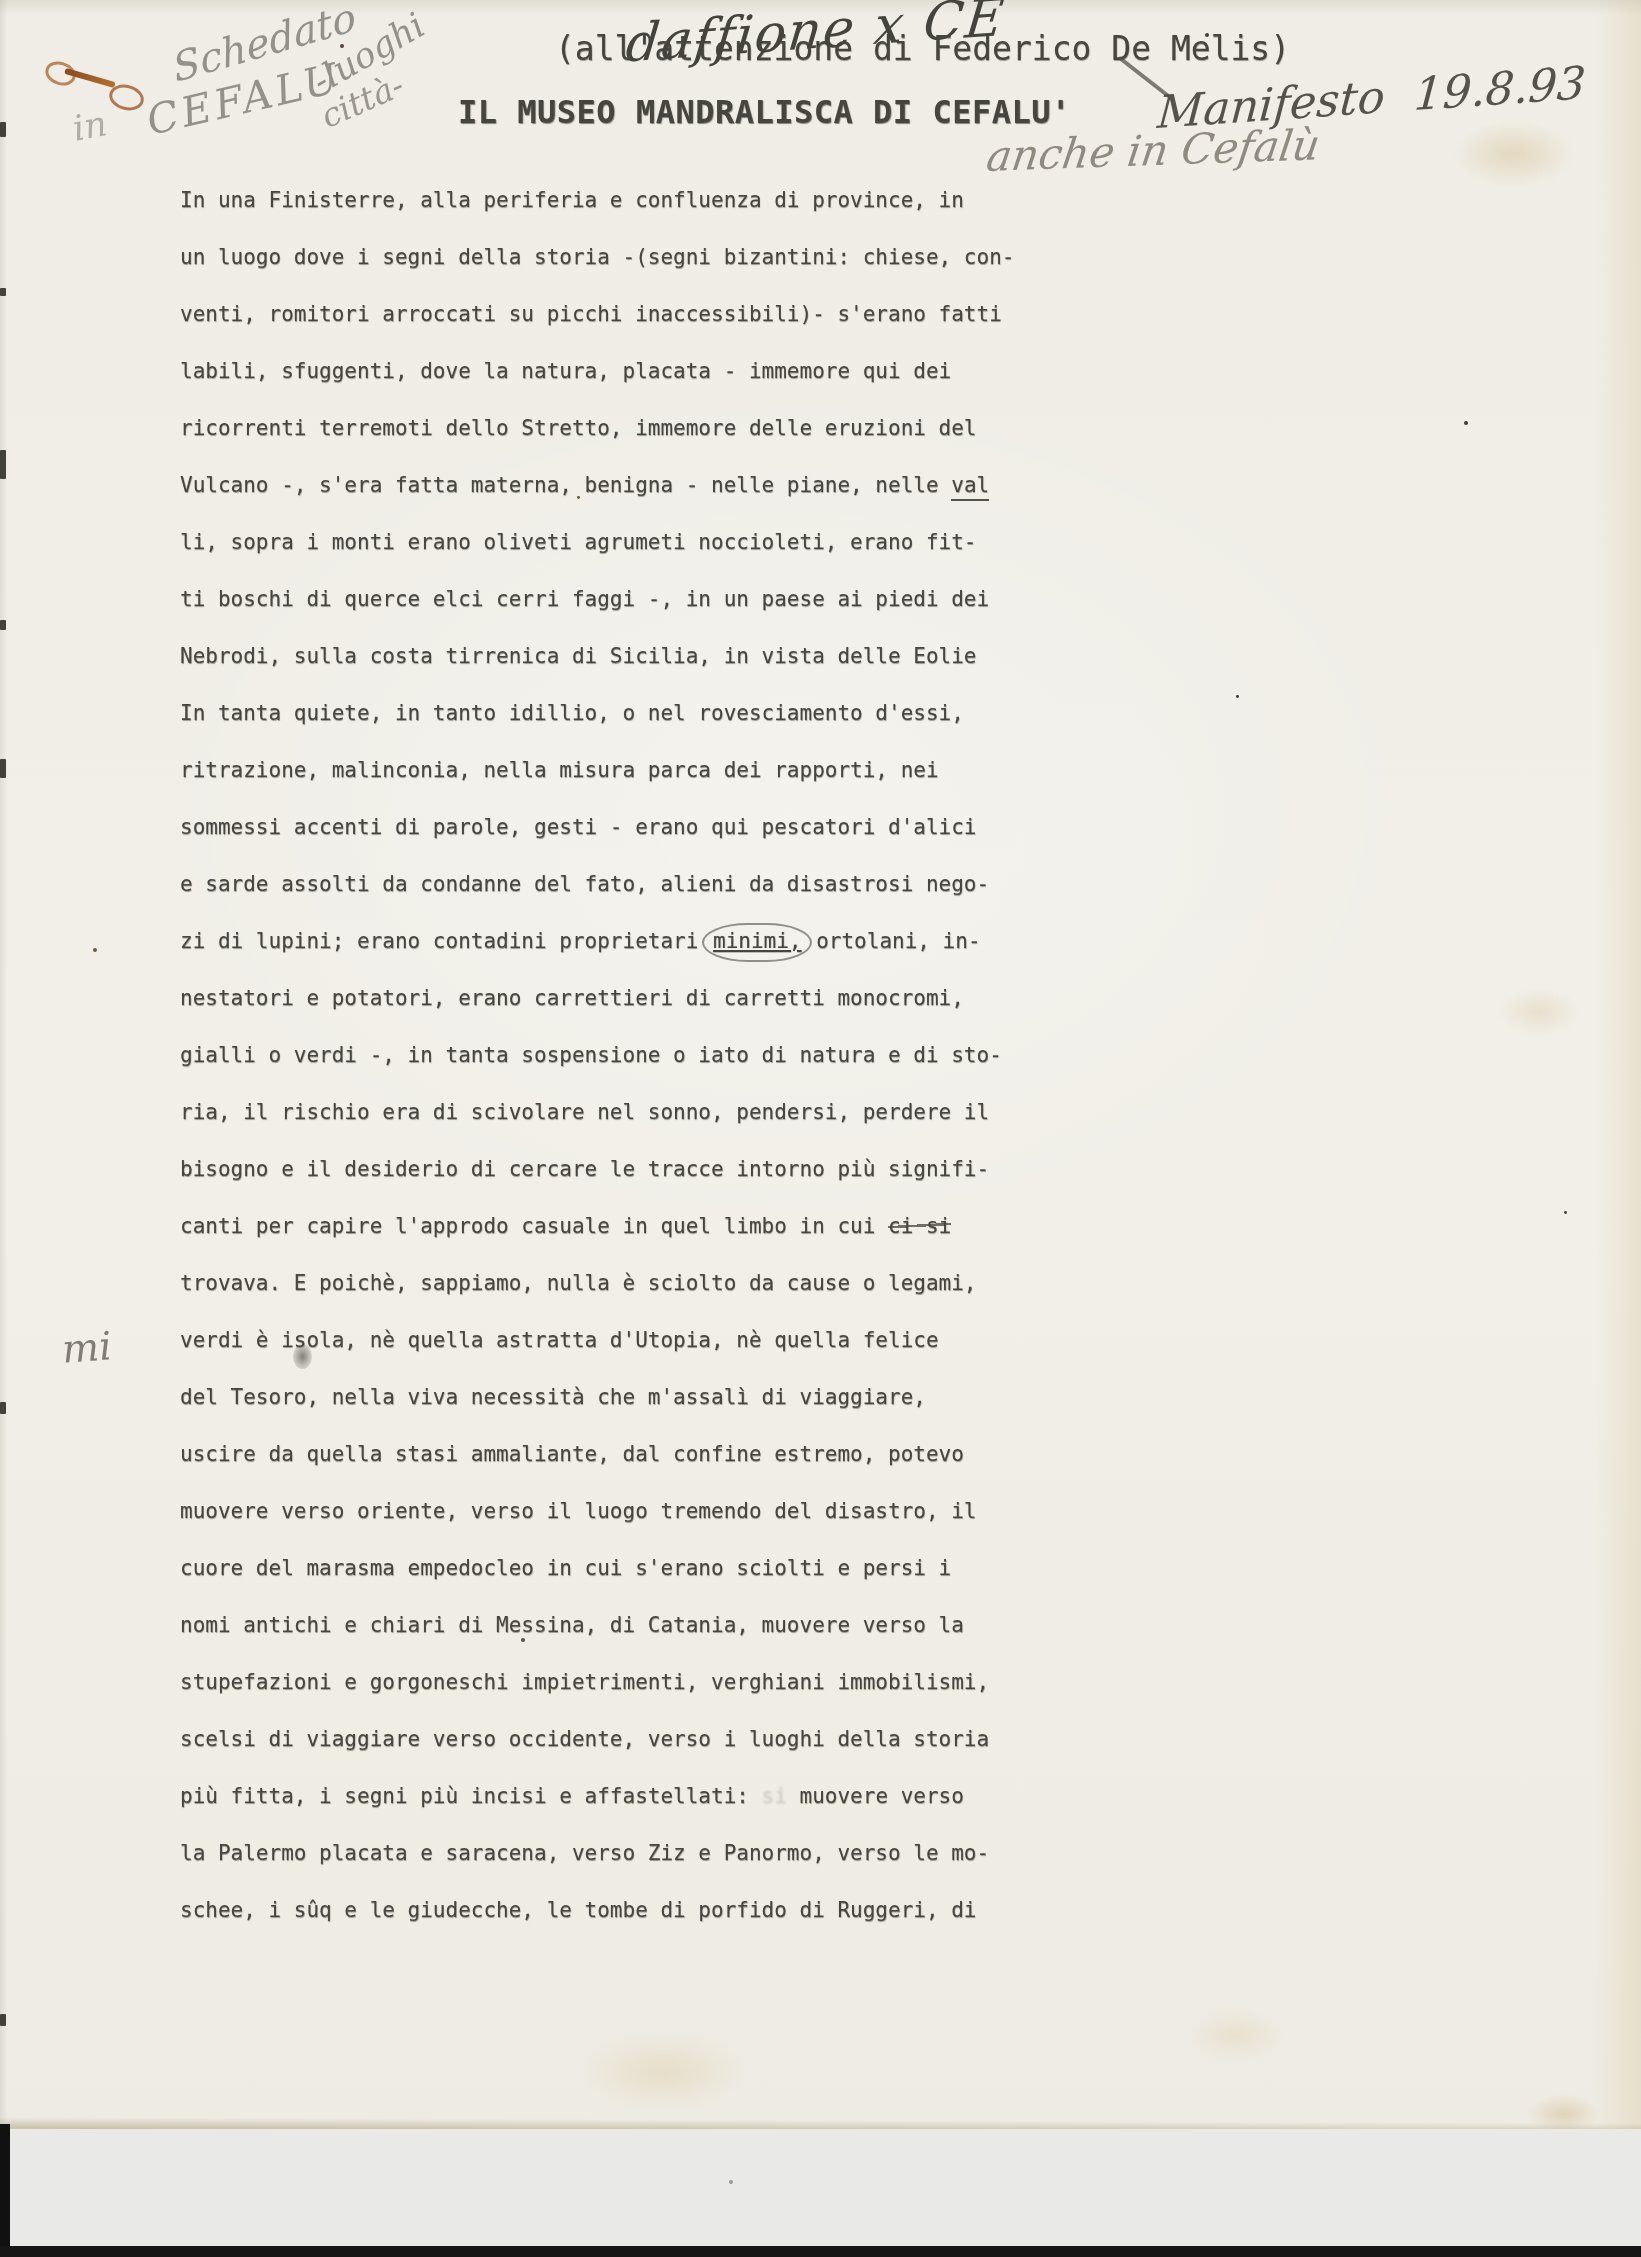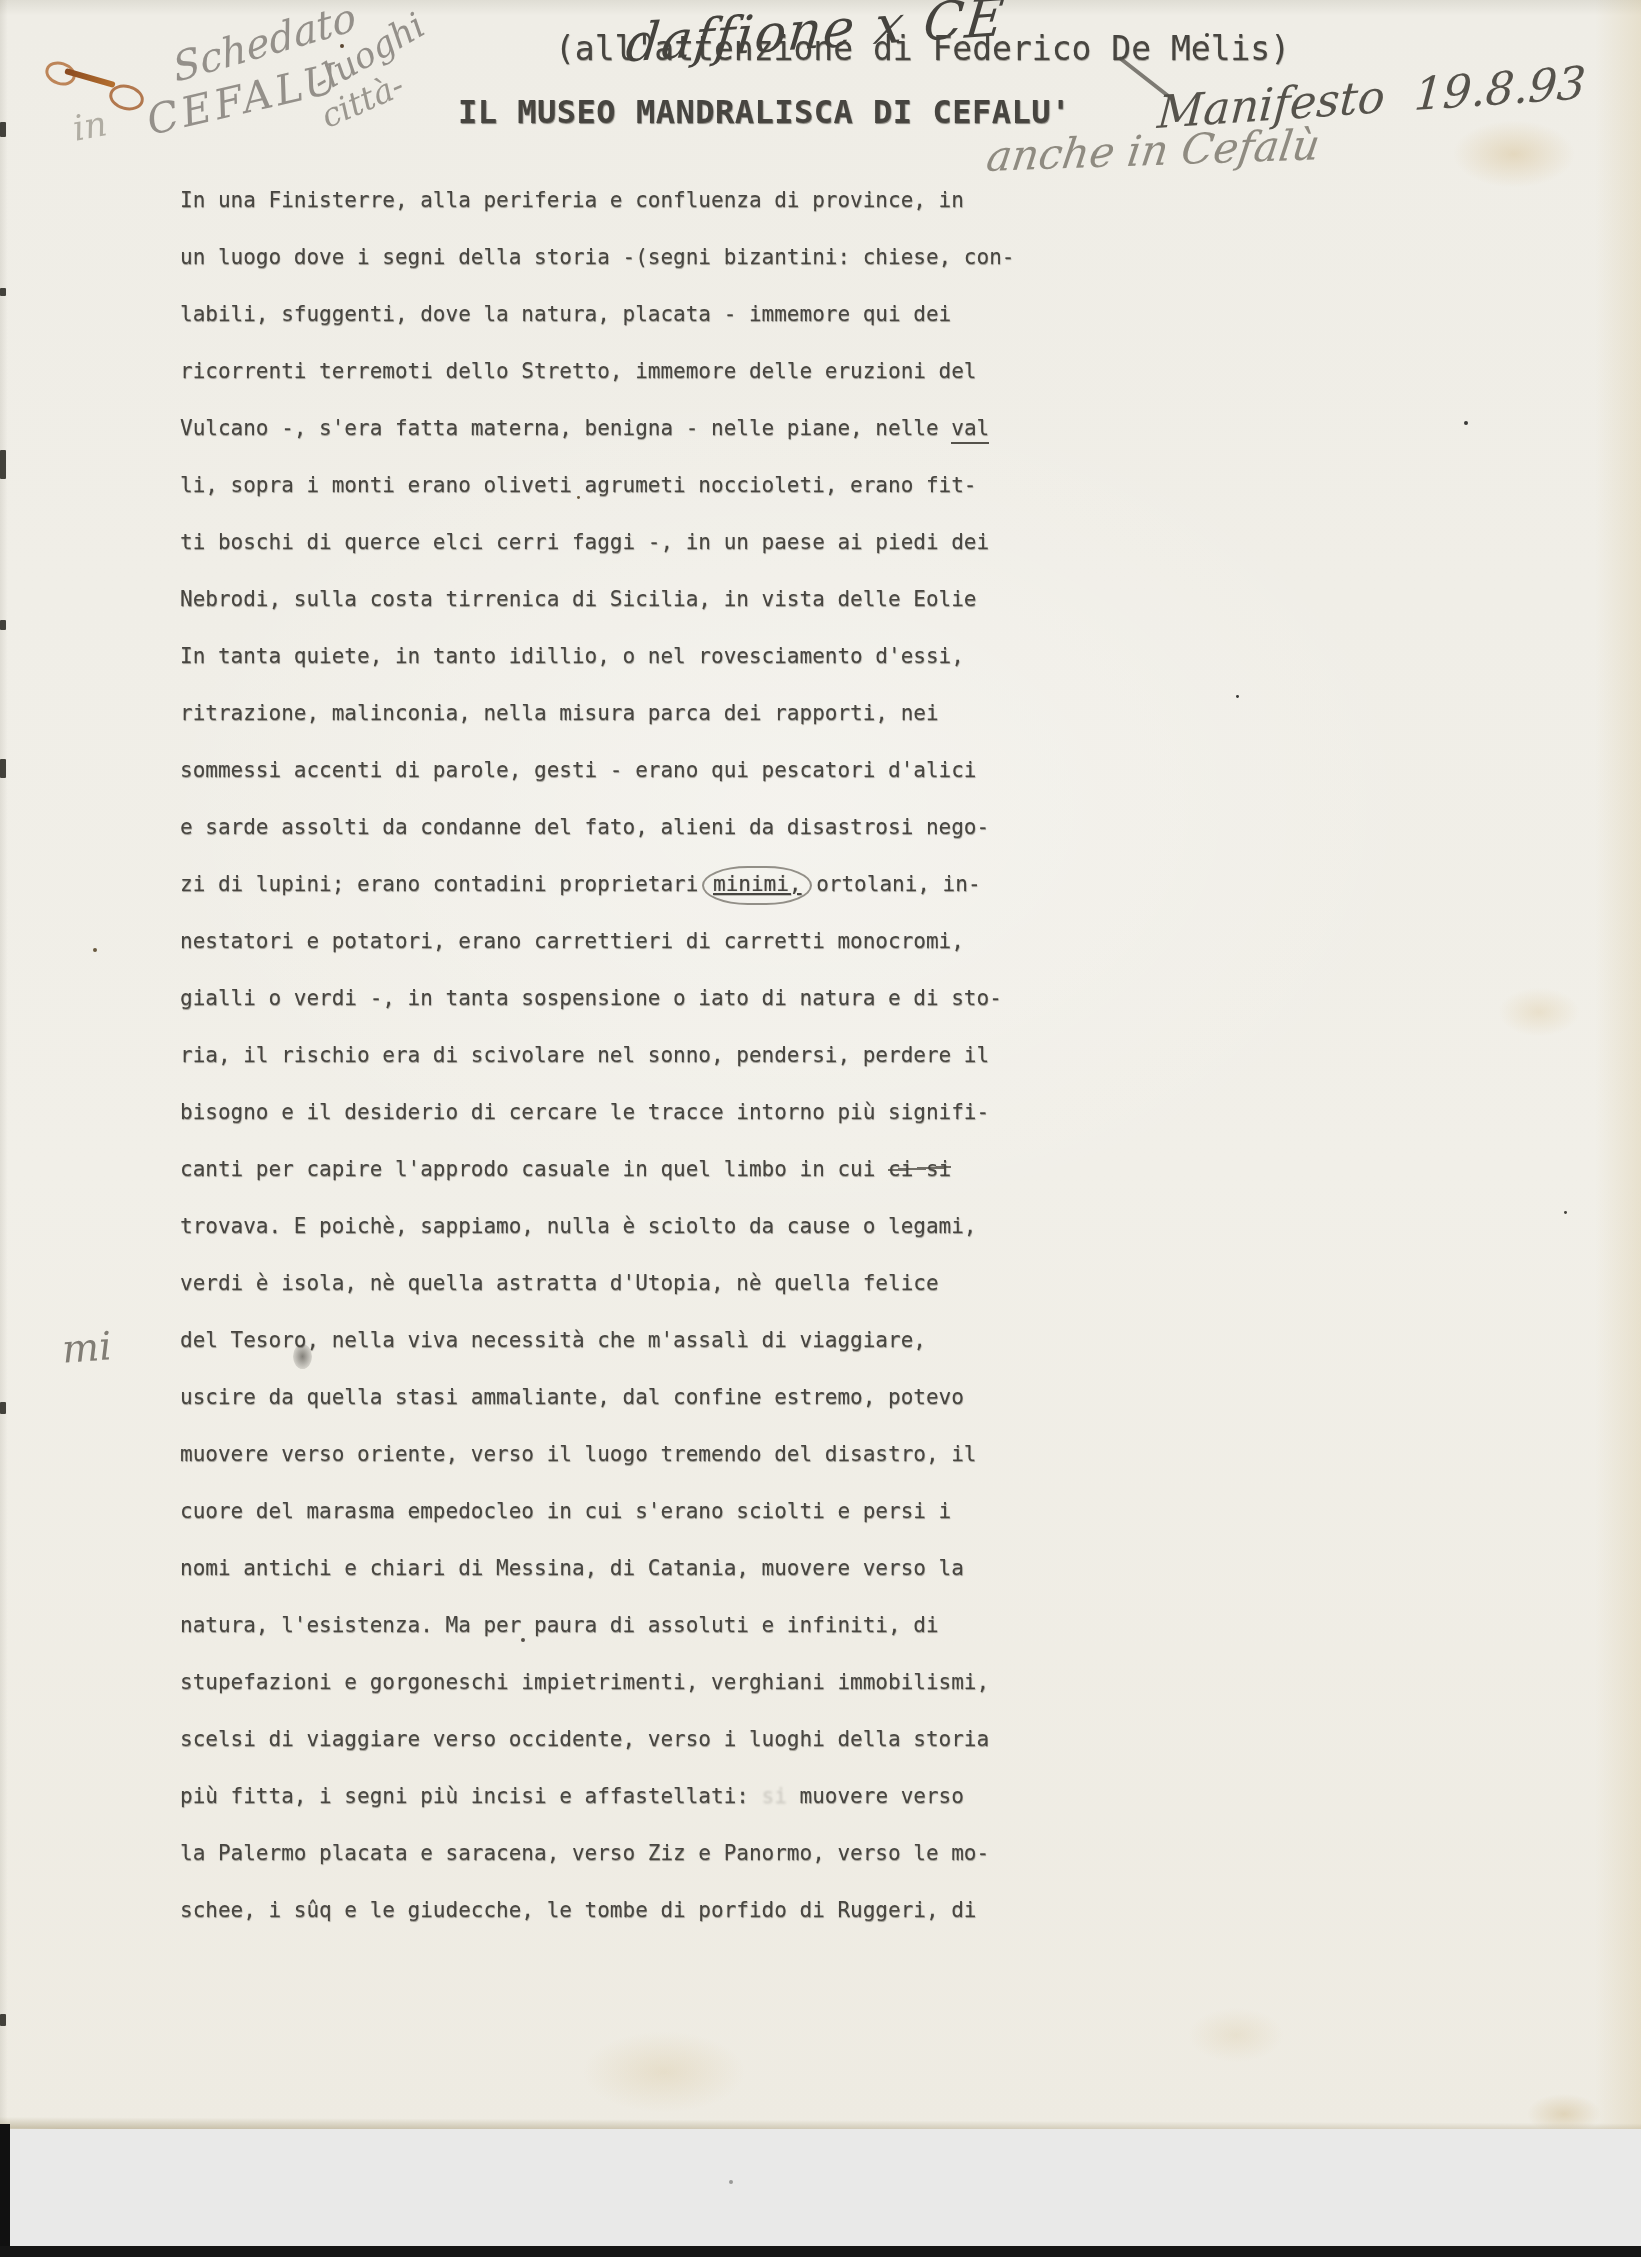--- a/index.html
+++ b/index.html
@@ -109,20 +109,21 @@
     <div class="bar"></div>
     <div class="ring2"></div>
   </div>
 
   <div class="typed recipient">(all'attenzione di Federico De Melis)</div>
   <div class="typed doc-title">IL MUSEO MANDRALISCA DI CEFALU'</div>
 
   <div id="typed-lines" class="typed">
       <div class="typed-line">In una Finisterre, alla periferia e confluenza di province, in</div>
       <div class="typed-line">un luogo dove i segni della storia -(segni bizantini: chiese, con-</div>
+      <div class="typed-line">venti, romitori arroccati su picchi inaccessibili)- s'erano fatti</div>
       <div class="typed-line">labili, sfuggenti, dove la natura, placata - immemore qui dei</div>
       <div class="typed-line">ricorrenti terremoti dello Stretto, immemore delle eruzioni del</div>
       <div class="typed-line">Vulcano -, s'era fatta materna, benigna - nelle piane, nelle <span class="dec-underline">val</span></div>
       <div class="typed-line">li, sopra i monti erano oliveti agrumeti noccioleti, erano fit-</div>
       <div class="typed-line">ti boschi di querce elci cerri faggi -, in un paese ai piedi dei</div>
       <div class="typed-line">Nebrodi, sulla costa tirrenica di Sicilia, in vista delle Eolie</div>
       <div class="typed-line">In tanta quiete, in tanto idillio, o nel rovesciamento d'essi,</div>
       <div class="typed-line">ritrazione, malinconia, nella misura parca dei rapporti, nei</div>
       <div class="typed-line">sommessi accenti di parole, gesti - erano qui pescatori d'alici</div>
       <div class="typed-line">e sarde assolti da condanne del fato, alieni da disastrosi nego-</div>
@@ -132,21 +133,20 @@
       <div class="typed-line">ria, il rischio era di scivolare nel sonno, pendersi, perdere il</div>
       <div class="typed-line">bisogno e il desiderio di cercare le tracce intorno più signifi-</div>
       <div class="typed-line">canti per capire l'approdo casuale in quel limbo in cui <span class="dec-struck">ci si</span></div>
       <div class="typed-line">trovava. E poichè, sappiamo, nulla è sciolto da cause o legami,</div>
       <div class="typed-line">verdi è isola, nè quella astratta d'Utopia, nè quella felice</div>
       <div class="typed-line">del Tesoro, nella viva necessità che m'assalì di viaggiare,</div>
       <div class="typed-line">uscire da quella stasi ammaliante, dal confine estremo, potevo</div>
       <div class="typed-line">muovere verso oriente, verso il luogo tremendo del disastro, il</div>
       <div class="typed-line">cuore del marasma empedocleo in cui s'erano sciolti e persi i</div>
       <div class="typed-line">nomi antichi e chiari di Messina, di Catania, muovere verso la</div>
-      <div class="typed-line">natura, l'esistenza. Ma per paura di assoluti e infiniti, di</div>
       <div class="typed-line">stupefazioni e gorgoneschi impietrimenti, verghiani immobilismi,</div>
       <div class="typed-line">scelsi di viaggiare verso occidente, verso i luoghi della storia</div>
       <div class="typed-line">più fitta, i segni più incisi e affastellati:<span class="dec-ghost"> si </span>muovere verso</div>
       <div class="typed-line">la Palermo placata e saracena, verso Ziz e Panormo, verso le mo-</div>
       <div class="typed-line">schee, i sûq e le giudecche, le tombe di porfido di Ruggeri, di</div>
     </div>
 
   <div class="hw hw-daffione">daffione x CE</div>
   <div class="hw hw-manifesto">Manifesto 19.8.93</div>
   <div class="hw hw-anche">anche in Cefalù</div>

